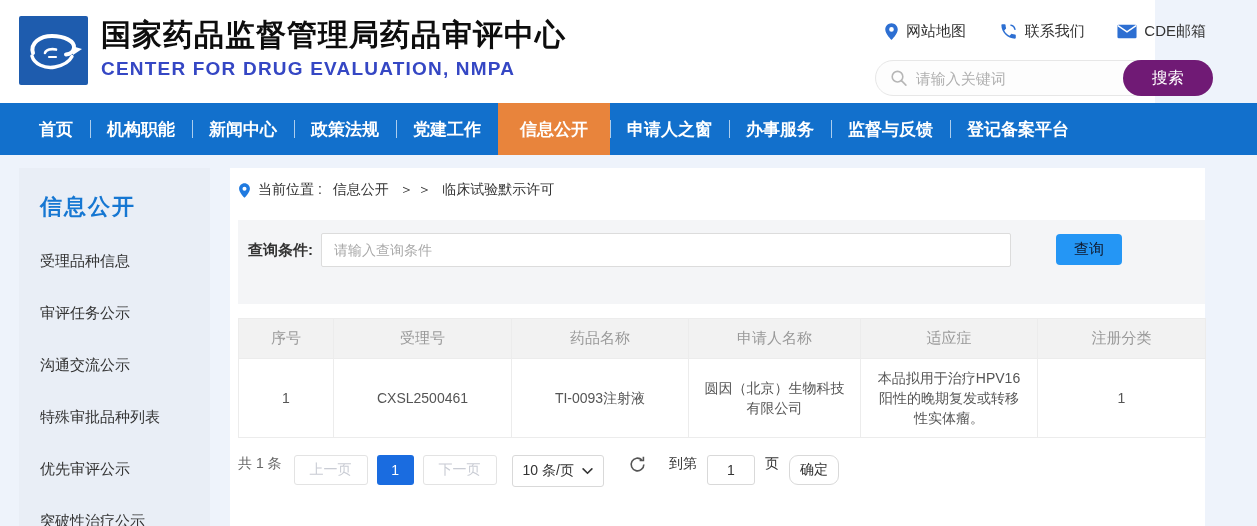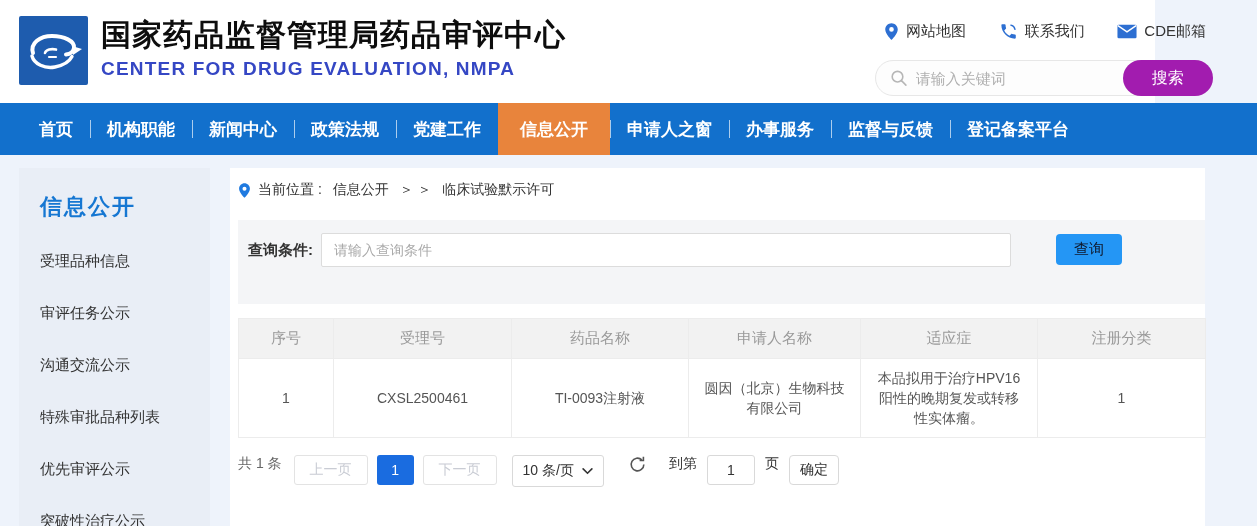--- a/index.html
+++ b/index.html
@@ -14,21 +14,21 @@
   .brand-sub { font-size:19px; font-weight:bold; color:#3547c4; letter-spacing:1.2px; margin-top:3px; }
 
   .quick-links { position:absolute; left:884px; top:22px; width:322px; display:flex; justify-content:space-between; align-items:center; }
   .quick-link { display:flex; align-items:center; gap:7px; font-size:15px; color:#333; cursor:pointer; }
   .quick-link svg { display:block; }
 
   .search-bar { position:absolute; left:875px; top:60px; width:338px; height:36px; border:1px solid #e7e7e7; background:#fdfdfd; border-radius:18px; display:flex; align-items:center; }
   .search-bar .mag { margin-left:14px; }
   .search-input { flex:1; border:none; outline:none; background:transparent; font-size:15px; color:#c2410c; padding:0 8px; font-family:inherit; }
   .search-input::placeholder { color:#b0b0b0; }
-  .search-btn { width:92px; height:36px; margin-right:-1px; border:none; border-radius:18px; background:#a21caf; color:#fff; font-size:16px; cursor:pointer; font-family:Liberation Serif, serif; }
+  .search-btn { width:92px; height:36px; margin-right:-1px; border:none; border-radius:18px; background:#701a75; color:#fff; font-size:16px; cursor:pointer; font-family:Liberation Serif, serif; }
 
   
   .nav { position:absolute; top:103px; left:0; width:1257px; height:52px; background:#1270cc; }
   .nav ul { list-style:none; display:flex; height:52px; margin-left:22px; }
   .nav li { position:relative; display:flex; align-items:center; padding:0 17px; color:#fff; font-size:17px; font-weight:bold; cursor:pointer; white-space:nowrap; }
   .nav li:not(:first-child)::before { content:""; position:absolute; left:0; top:17px; width:1px; height:18px; background:rgba(255,255,255,.65); }
   .nav li.active { background:#e8843c; padding:0 22px; }
   .nav li.active::before { display:none; }
 
   
@@ -56,21 +56,21 @@
 
   .pagination { margin-top:17px; display:flex; align-items:flex-start; font-size:14px; color:#666; }
   .pg-total { margin-right:12px; }
   .pg-btn { height:30px; padding:0 15px; border:1px solid #e3e3e3; border-radius:3px; background:#fff; color:#c9ccd4; font-size:14px; margin-right:9px; display:flex; align-items:center; cursor:pointer; }
   .pg-page { height:30px; min-width:37px; padding:0 12px; border-radius:3px; background:#1a6ce0; color:#fff; display:flex; align-items:center; justify-content:center; margin-right:9px; cursor:pointer; }
   .pg-size { height:32px; border:1px solid #d9d9d9; border-radius:3px; background:#fff; color:#333; display:flex; align-items:center; gap:8px; padding:0 10px; margin-left:6px; cursor:pointer; }
   .pg-refresh { margin-left:24px; cursor:pointer; display:flex; align-items:center; }
   .pg-goto-label { margin-left:22px; color:#333; }
   .pg-goto-input { width:48px; height:30px; margin-left:10px; border:1px solid #d9d9d9; border-radius:3px; text-align:center; font-size:14px; color:#333; outline:none; font-family:inherit; }
   .pg-goto-suffix { margin-left:10px; color:#333; }
-  .pg-confirm { height:30px; padding:0 10px; margin-left:10px; border:1px solid #d9d9d9; border-radius:4px; background:#fff; color:#333; font-size:14px; cursor:pointer; font-family:Liberation Sans, sans-serif; }
+  .pg-confirm { height:30px; padding:0 10px; margin-left:10px; border:1px solid #d9d9d9; border-radius:9px; background:#fff; color:#333; font-size:14px; cursor:pointer; font-family:Liberation Sans, sans-serif; }
 </style>
 </head>
 <body>
 
 <div class="header">
   <span class="logo">
     <svg width="69" height="69" viewBox="0 0 69 69">
       <rect x="0" y="0" width="69" height="69" rx="2" fill="#1e5cae"></rect>
       <path d="M14 37c-3-10 7-17 19-17 12 0 23 5 22 12-.4 3.5-4 6-8 6.5" fill="none" stroke="#ffffff" stroke-width="4" stroke-linecap="round"></path>
       <path d="M53 30l10 3-9 6z" fill="#ffffff"></path>

